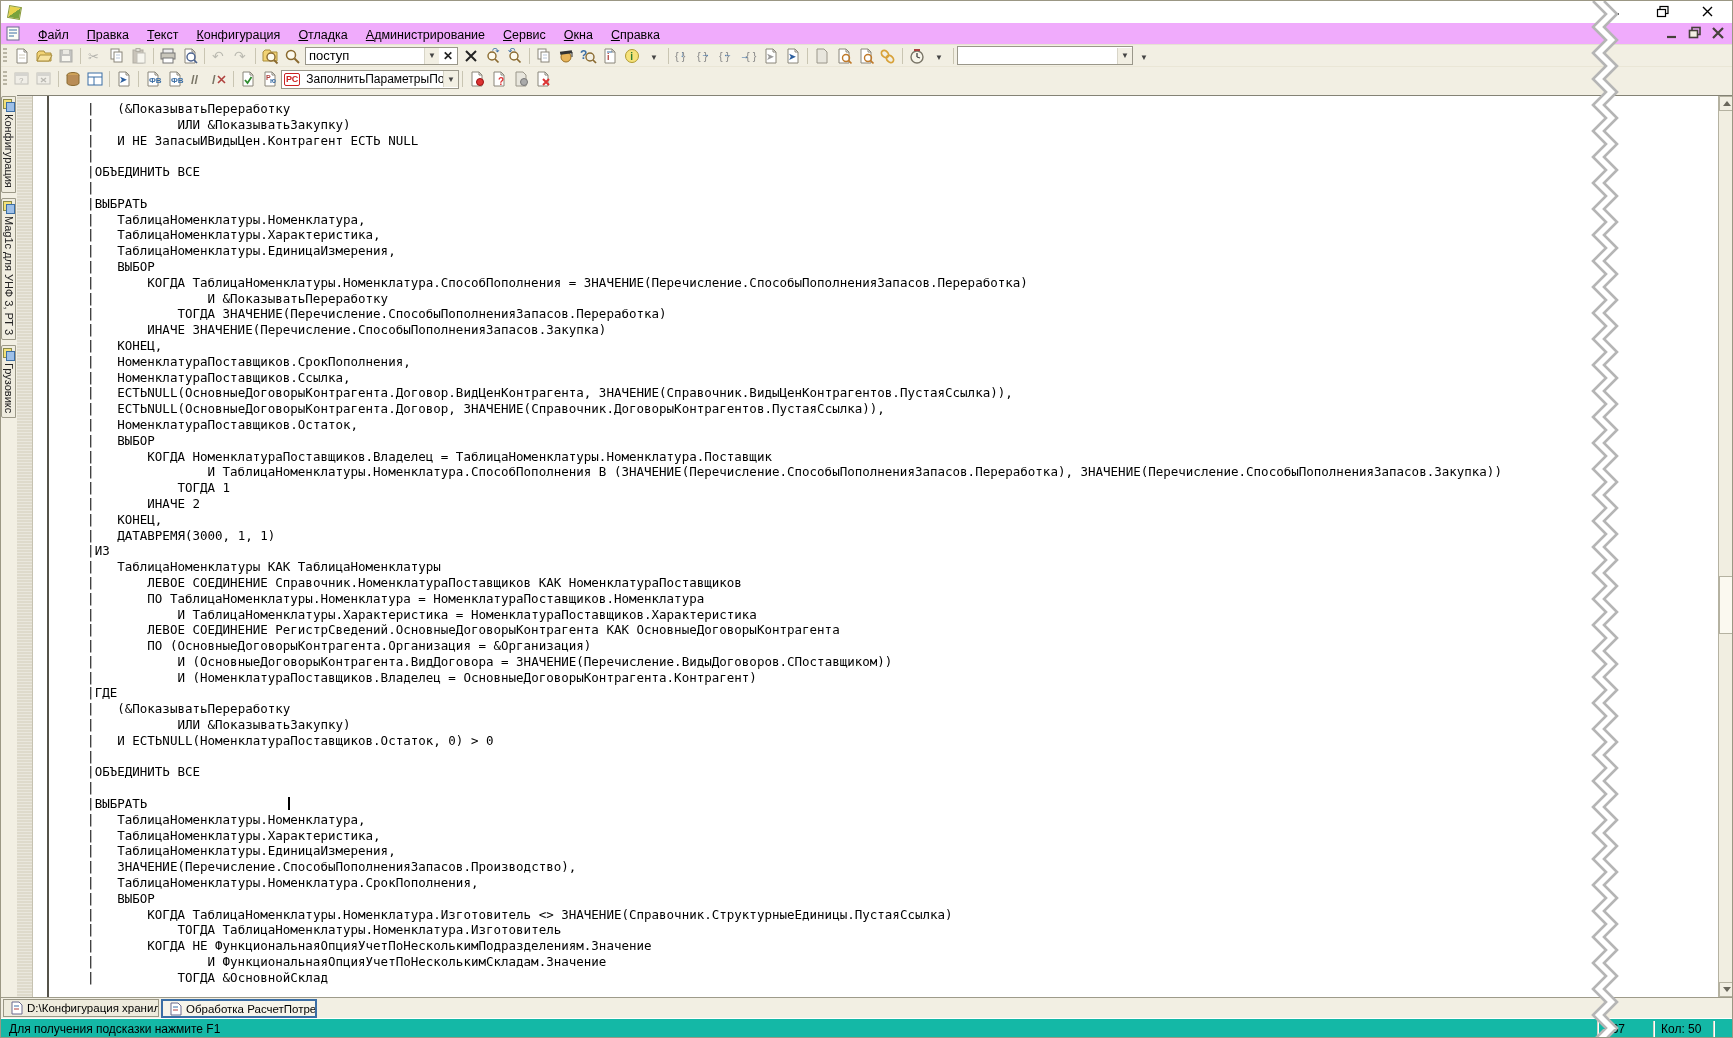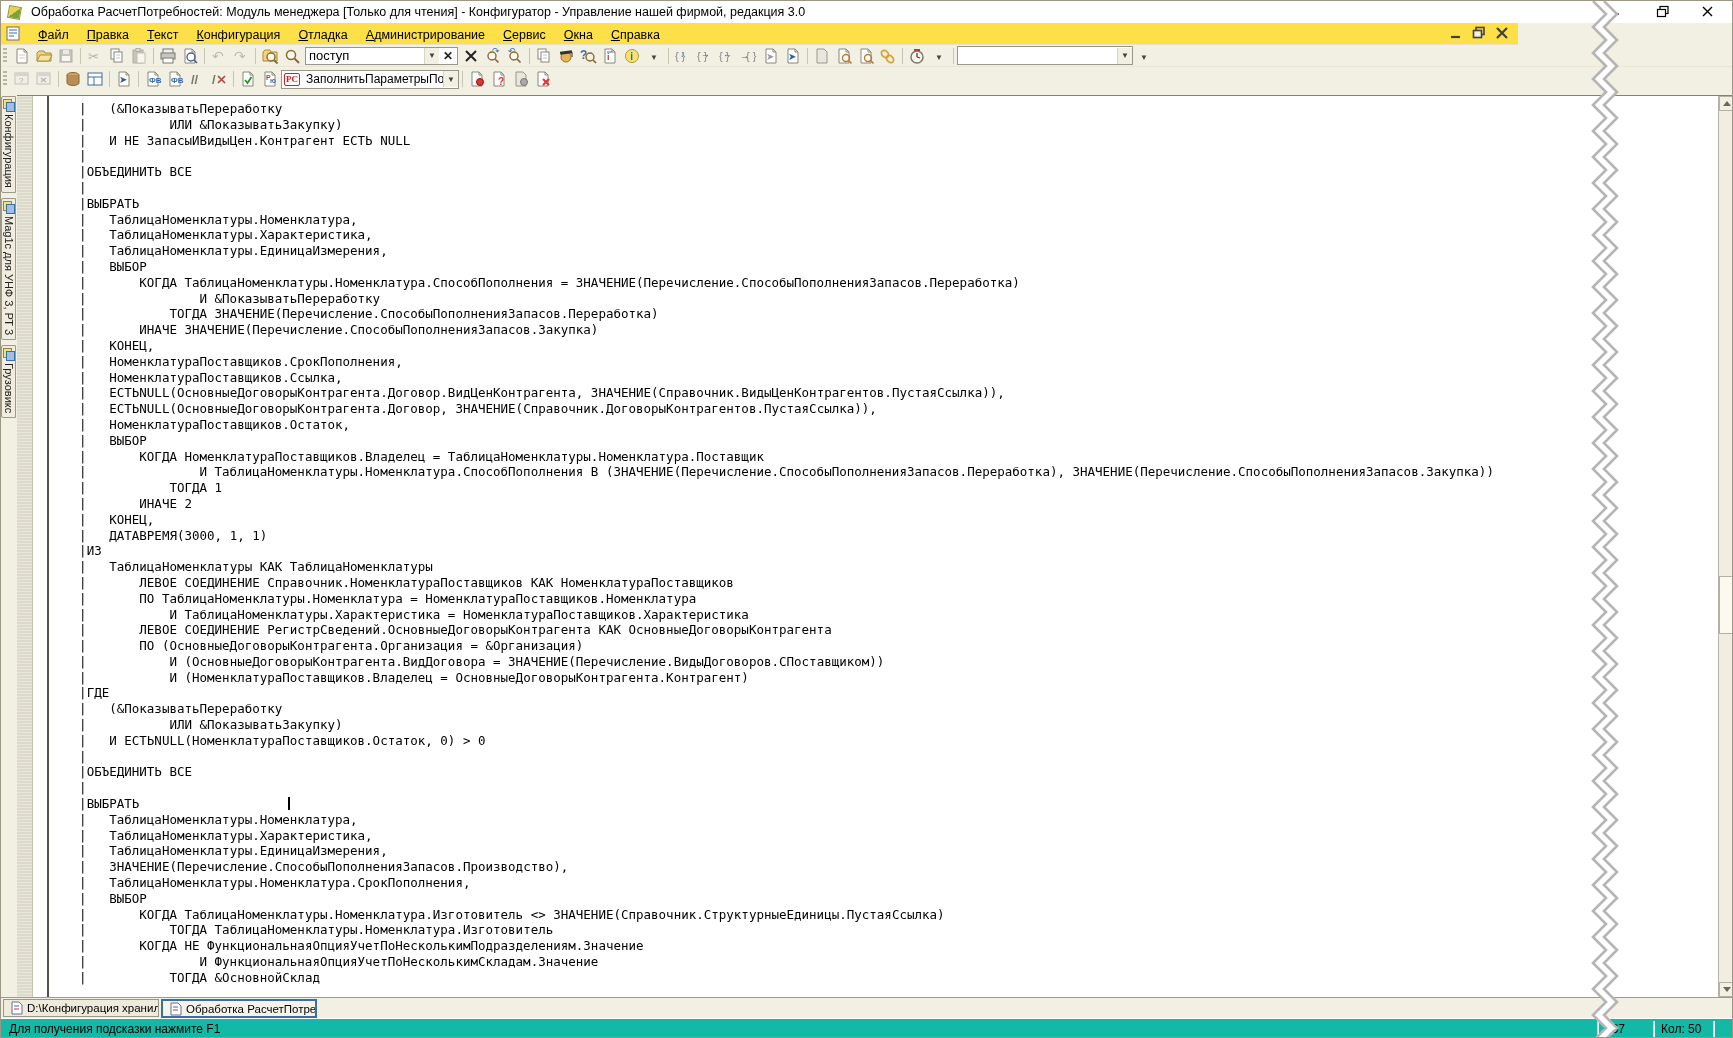--- a/index.html
+++ b/index.html
@@ -12,21 +12,21 @@
               display:flex; align-items:center; }
   .app-icon { width:16px; height:15px; margin:0 8px 0 6px; position:relative; }
   .app-icon .d1{ position:absolute; left:1px; top:1px; width:13px; height:13px;
                  background:linear-gradient(135deg,#e9d44c 0 49%,#7aa33c 51% 100%);
                  transform:rotate(10deg); border:1px solid #8a9a3a; }
   .title-text { font-size:12.5px; color:#000; white-space:nowrap; }
   .win-ctl { position:absolute; top:3px; width:15px; height:15px; display:flex;
              align-items:center; justify-content:center; cursor:default; }
 
   
-  .menubar { position:absolute; left:0; top:22px; width:1517px; height:22px; background:#fde047;
+  .menubar { position:absolute; left:0; top:22px; width:1733px; height:22px; background:#f0abfc;
              display:flex; align-items:center; border-bottom:1px solid #e6e2d2;}
   .child-icon { margin:0 8px 0 5px; }
   .menu-item { font-size:12.5px; padding:2px 9px; color:#000; white-space:nowrap; }
   .menu-item u { text-decoration:underline; }
   .mdi-ctls { position:absolute; right:8px; top:2px; display:flex; gap:7px; }
   .mdi-ctl { width:16px; height:16px; display:flex; align-items:center; justify-content:center; }
 
   
   .toolbar { position:absolute; left:0; width:1733px; height:22px; background:#f2efe3;
              display:flex; align-items:center; }
@@ -43,40 +43,40 @@
   .search-box input { border:none; outline:none; width:118px; height:16px; font-size:13px;
                       font-family:"Liberation Sans",sans-serif; padding:0 3px; }
   .combo-arrow { width:15px; height:16px; display:flex; align-items:center; justify-content:center;
                  font-size:8px; color:#444; border-left:1px solid #d8d5c8; background:#f2efe3; }
   .clear-x { font-size:12px; font-weight:bold; color:#222; padding:0 4px; background:#fff; height:16px;
              display:flex; align-items:center;}
   .combo { display:flex; align-items:center; height:19px; background:#fff; border:1px solid #9a978a; }
   .combo .val { font-size:12px; padding:0 4px; white-space:nowrap; overflow:hidden; }
   .combo-empty { width:176px; }
   .proc-ic { color:#cc2222; font-size:9px; font-weight:bold; border:1px solid #cc2222;
-             padding:0 1px; margin:1px 2px; border-radius:2px; line-height:11px;font-family:Liberation Serif, serif;}
+             padding:0 1px; margin:1px 2px; border-radius:2px; line-height:11px;}
 
   
   .side-tabs { position:absolute; left:0; top:90px; width:16px; height:906px; background:#f2efe3; }
   .side-tab { width:15px; margin:3px 0 5px 0; border:1px solid #9d9a89; background:#f0ede0;
               display:flex; flex-direction:column; align-items:center; padding:2px 0 4px 0;
               border-radius:2px 0 0 2px; }
   .side-tab .lbl { writing-mode:vertical-rl; font-size:11px; color:#222; margin-top:2px;
                    white-space:nowrap; }
   .side-tab:first-child{ margin-top:5px; }
 
   .editor { position:absolute; left:16px; top:94px; width:1717px; height:902px; background:#ffffff;
             border-top:1px solid #848275; overflow:hidden; }
   .gutter { position:absolute; left:0; top:0; width:16px; height:100%; background:#dedacb;
             border-right:1px solid #c6c2b1;
             background-image:repeating-linear-gradient(180deg,rgba(255,255,255,.35) 0 1px,transparent 1px 3px); }
   .group-line { position:absolute; left:30px; top:0; width:2px; height:100%; background:#55534a; }
   pre.code { position:absolute; left:16px; top:5px; font-family:"DejaVu Sans Mono","Liberation Mono",monospace;
              font-size:12.5px; line-height:15.8px; tab-size:4; -moz-tab-size:4; white-space:pre;
-             color:#000; padding-left:16px; }
+             color:#000; padding-left:24px; }
   .caret { position:absolute; width:1.5px; height:13px; background:#000; }
 
   .vscroll { position:absolute; right:0; top:0; width:16px; height:100%; background:#f1eee1;
              border-left:1px solid #b5b2a1; }
   .sbtn { position:absolute; left:0; width:15px; height:15px; background:#f2efe3;
           border:1px solid #b5b2a1; display:flex; align-items:center; justify-content:center; }
   .sbtn.up { top:0; } .sbtn.down { bottom:0; }
   .arr-up { width:0; height:0; border-left:4px solid transparent; border-right:4px solid transparent;
             border-bottom:5px solid #6a675c; }
   .arr-down { width:0; height:0; border-left:4px solid transparent; border-right:4px solid transparent;
@@ -103,21 +103,20 @@
   .tear { position:absolute; left:1584px; top:0; width:40px; height:1038px; z-index:50; }
   svg.icon { display:block; }
 </style>
 </head>
 <body>
 
 <div class="titlebar">
   <div class="app-icon">
       <div class="d1"></div>
     </div>
-  <div class="title-text">Обработка РасчетПотребностей: Модуль менеджера [Только для чтения] - Конфигуратор - Управление нашей фирмой, редакция 3.0</div>
 </div>
 <div class="win-ctl" style="left:1606px;">
   <svg class="icon" width="13" height="13">
       <line x1="2" y1="9" x2="11" y2="9" stroke="#000" stroke-width="1.4"></line>
     </svg>
 </div>
 <div class="win-ctl" style="left:1654px;">
   <svg class="icon" width="14" height="13">
     <rect x="4" y="1.5" width="8" height="7" fill="none" stroke="#000" stroke-width="1.2"></rect>
     <rect x="1.5" y="4.5" width="8" height="7" fill="#fff" stroke="#000" stroke-width="1.2"></rect>

